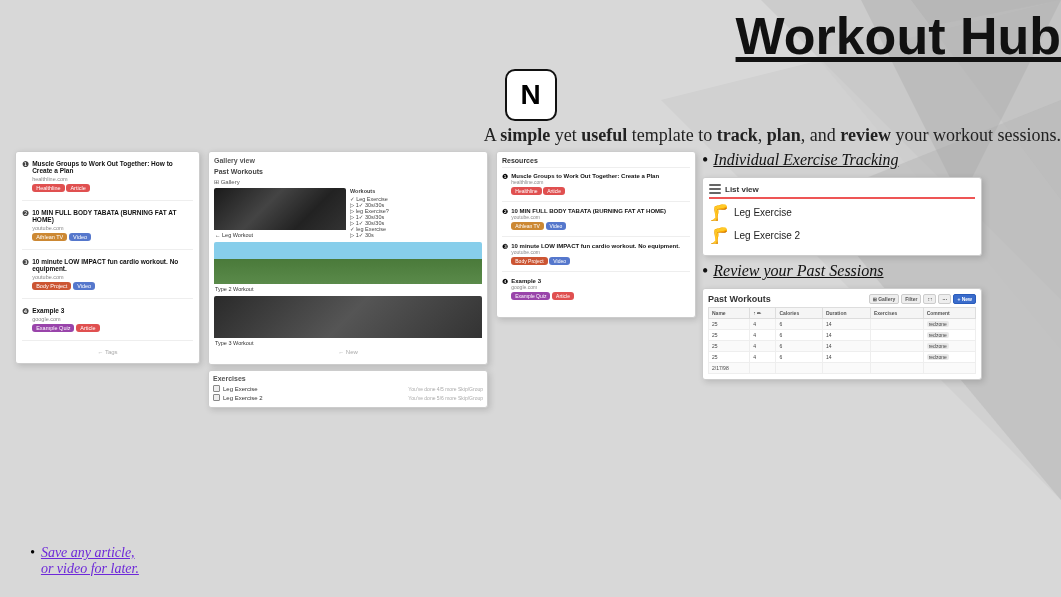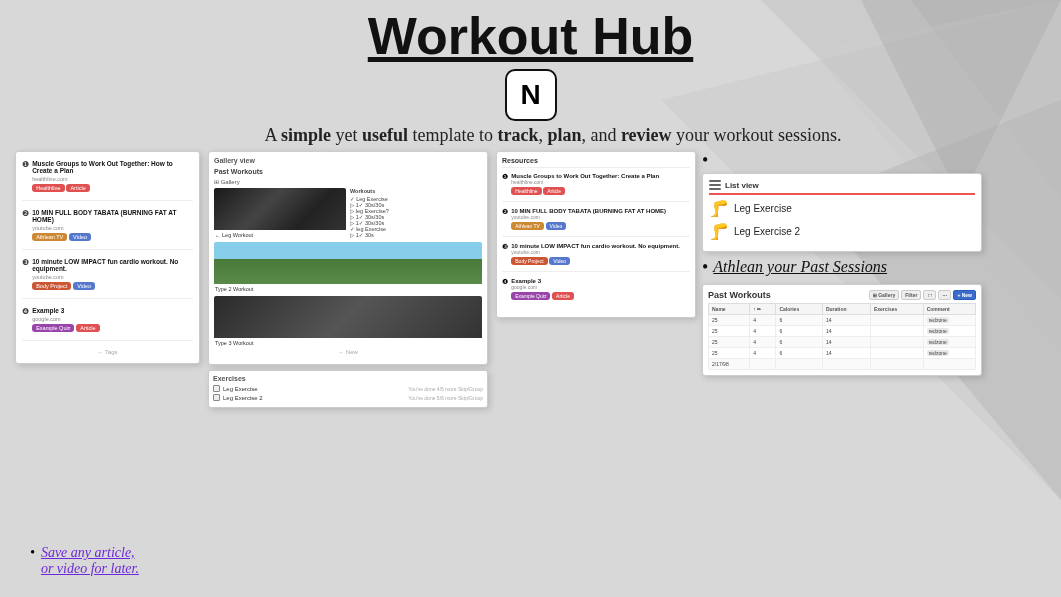--- a/index.html
+++ b/index.html
@@ -15,21 +15,21 @@
 
     .content-wrapper {
       position: relative;
       z-index: 1;
       width: 100%;
       height: 100%;
     }
 
     
     .header {
-      text-align: center;
+      text-align: right;
       padding-top: 8px;
     }
 
     .header-title {
       font-size: 52px;
       font-weight: 900;
       text-decoration: underline;
       font-family: Arial, sans-serif;
       color: #111;
       line-height: 1.1;
@@ -642,20 +642,21 @@
             </div>
           </div>
         </div>
       </div>
 
       <div class="col-right-inner">
 
         <div>
           <div style="display:flex;align-items:flex-start;gap:5px;margin-bottom:4px;">
             <span class="bullet-dot">•</span>
+            <span class="feature-title">Individual Exercise Tracking</span>
           </div>
           <div class="list-view-box">
             <div class="list-view-header">
               <div class="list-icon">
                 <div class="list-icon-line"></div>
                 <div class="list-icon-line"></div>
                 <div class="list-icon-line"></div>
               </div>
               <span>List view</span>
             </div>
@@ -666,21 +667,21 @@
             <div class="list-view-item">
               <span style="font-size:16px;">🦵</span>
               <span>Leg Exercise 2</span>
             </div>
           </div>
         </div>
 
         <div>
           <div style="display:flex;align-items:flex-start;gap:5px;margin-bottom:4px;">
             <span class="bullet-dot">•</span>
-            <span class="feature-title">Athlean your Past Sessions</span>
+            <span class="feature-title">Review your Past Sessions</span>
           </div>
           <div class="past-workouts-box">
             <div class="pw-header">
               <span>Past Workouts</span>
               <div class="pw-toolbar">
                 <span class="pw-btn">⊞ Gallery</span>
                 <span class="pw-btn">Filter</span>
                 <span class="pw-btn">↕↑</span>
                 <span class="pw-btn">···</span>
                 <span class="pw-btn pw-btn-blue">+ New</span>

